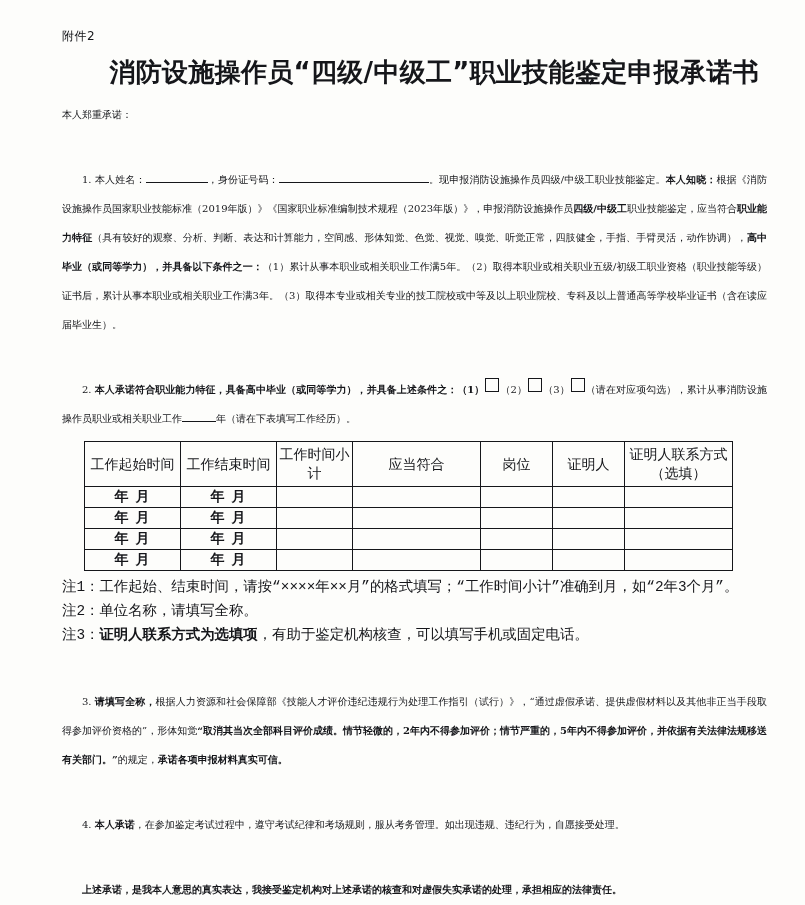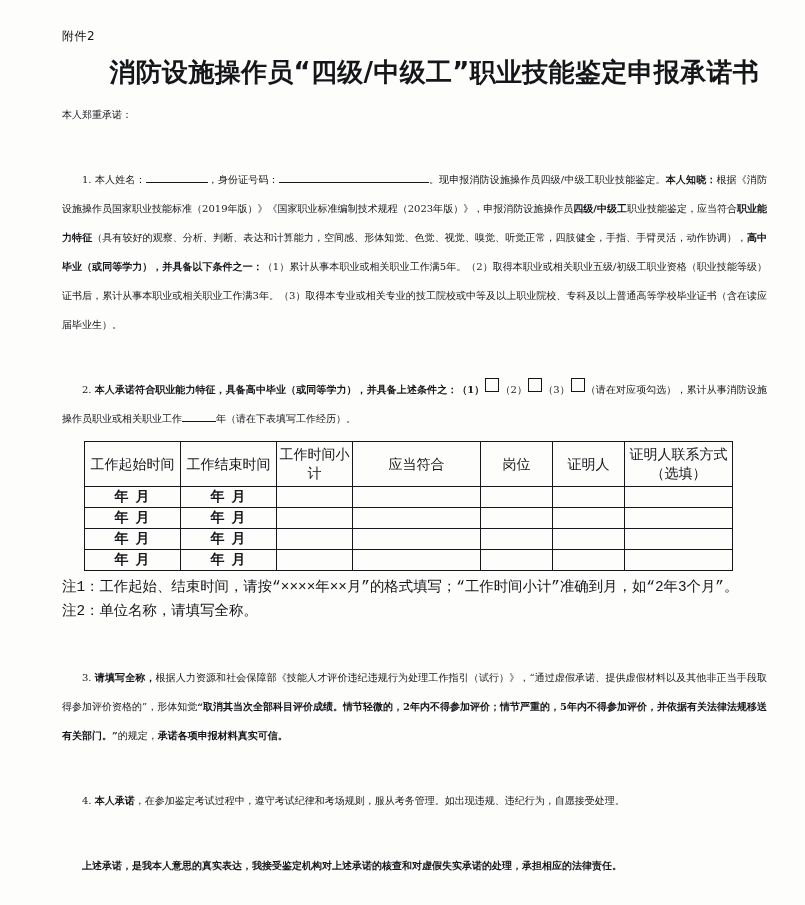--- a/index.html
+++ b/index.html
@@ -192,20 +192,23 @@
           <td></td>
           <td></td>
         </tr>
       </tbody>
     </table>
   </div>
 
   <div class="notes">
     <p class="note">注1：工作起始、结束时间，请按“××××年××月”的格式填写；“工作时间小计”准确到月，如“2年3个月”。</p>
     <p class="note">注2：单位名称，请填写全称。</p>
+    <p class="note">
+      <span>注3：</span><span class="b">证明人联系方式为选填项</span><span>，有助于鉴定机构核查，可以填写手机或固定电话。</span>
+    </p>
   </div>
 
   <div class="spacer-sm"></div>
 
   <p class="para indent">
     <span>3.</span>
     <span class="b">请填写全称，</span><span>根据人力资源和社会保障部《技能人才评价违纪违规行为处理工作指引（试行）》，“通过虚假承诺、提供虚假材料以及其他非正当手段取得参加评价资格的”，形体知觉</span><span class="b">“取消其当次全部科目评价成绩。情节轻微的，2年内不得参加评价；情节严重的，5年内不得参加评价，并依据有关法律法规移送有关部门。”</span><span>的规定，</span><span class="b">承诺各项申报材料真实可信。</span>
   </p>
 
   <p class="para indent">

